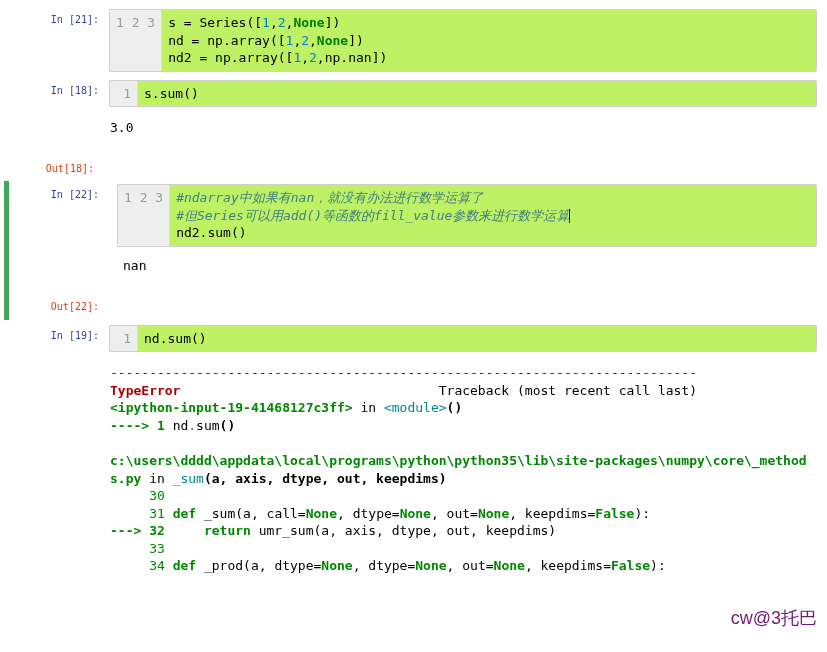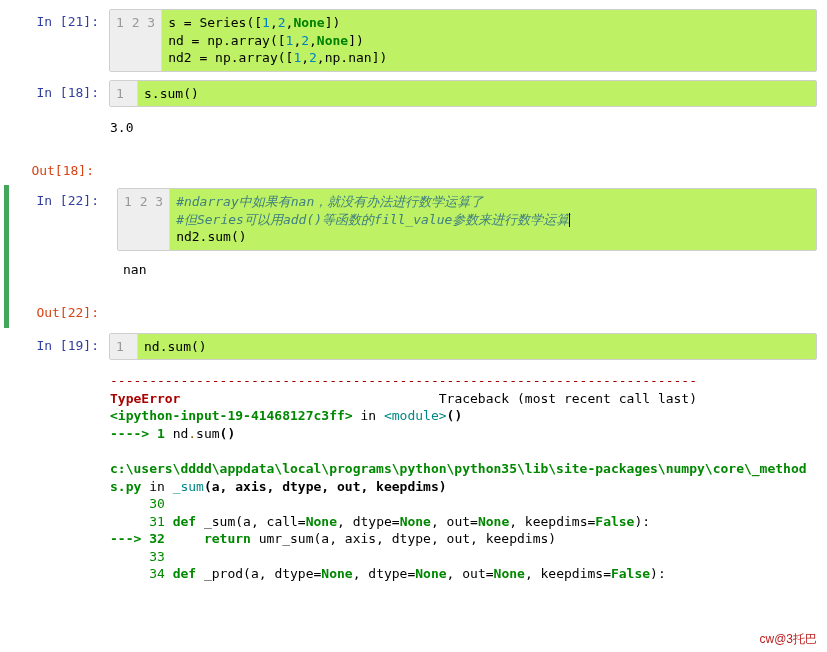--- a/index.html
+++ b/index.html
@@ -19,35 +19,35 @@
     .cell.selected {
       border-left: 5px solid #42A65B;
       gap: 8px;
     }
     .prompt {
       width: 100px;
       min-width: 100px;
       text-align: right;
       padding: 5px 10px 5px 5px;
       font-family: monospace;
-      font-size: 13px;
+      font-size: 10px;
     }
     .prompt.in { color: #303F9F; }
     .prompt.out { color: #D84315; margin-top: 44px; }
     .input-area {
       flex: 1;
       border: 1px solid #cfcfcf;
       border-radius: 2px;
       background: #f7f7f7;
       display: flex;
     }
     .gutter {
       background: #eee;
       color: #999;
-      text-align: left;
+      text-align: right;
       padding: 4px 6px;
       border-right: 1px solid #ddd;
       font-family: monospace;
       font-size: 13px;
       line-height: 1.35em;
       min-width: 28px;
     }
     .code {
       flex: 1;
       padding: 4px 6px;
@@ -83,24 +83,24 @@
     .tb-red { color: #aa0000; }
     .tb-red-b { color: #aa0000; font-weight: bold; }
     .tb-green { color: #008800; font-weight: bold; }
     .tb-green-n { color: #008800; }
     .tb-cyan { color: #008888; }
     .tb-yellow { color: #885500; }
     .tb-b { font-weight: bold; }
     .output-row { display: flex; padding-top: 2px; }
     .watermark {
       position: absolute;
-      bottom: 4px;
+      bottom: 22px;
       right: 10px;
-      font-size: 12px;
-      color: #b91c1c;
+      font-size: 18px;
+      color: #701a75;
       font-family: sans-serif;
     }
   </style>
 </head>
 <body>
 
 <div class="cell">
   <div class="prompt in">In [21]:</div>
   <div class="input-area">
     <div class="gutter" id="gut0">1

